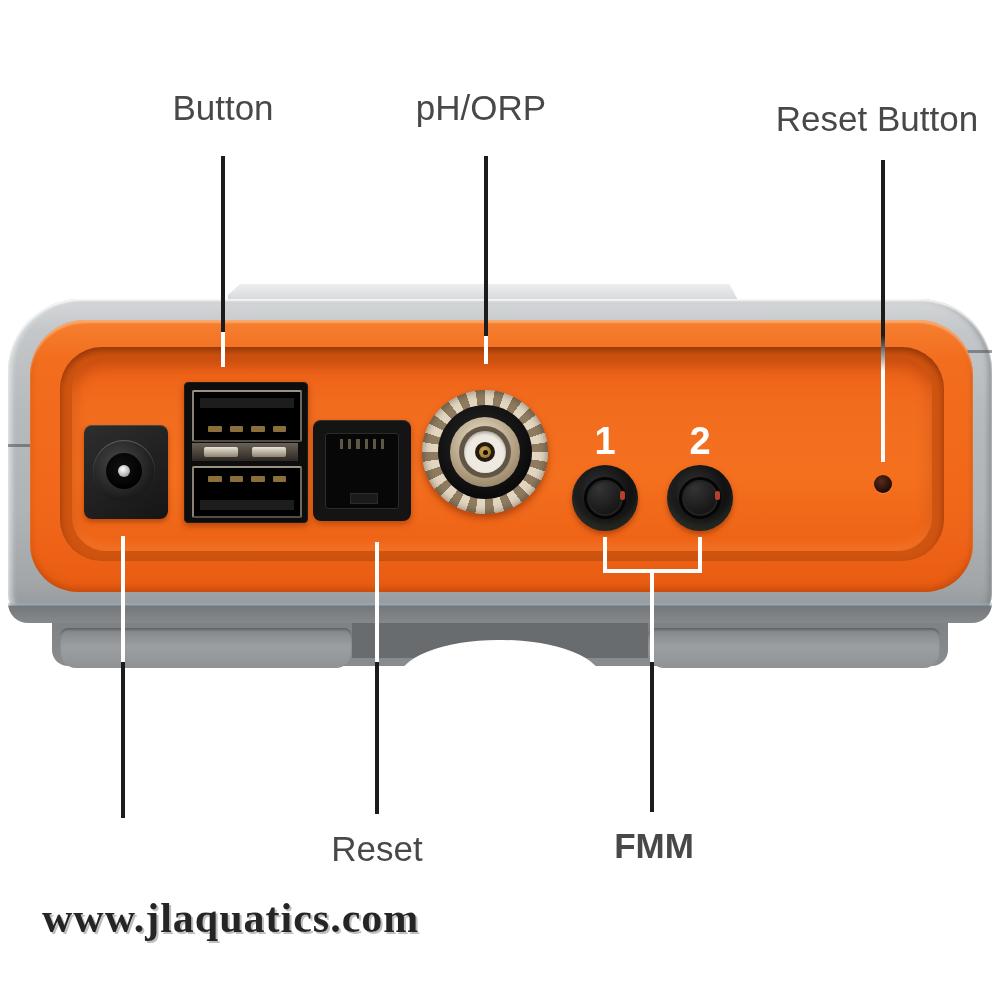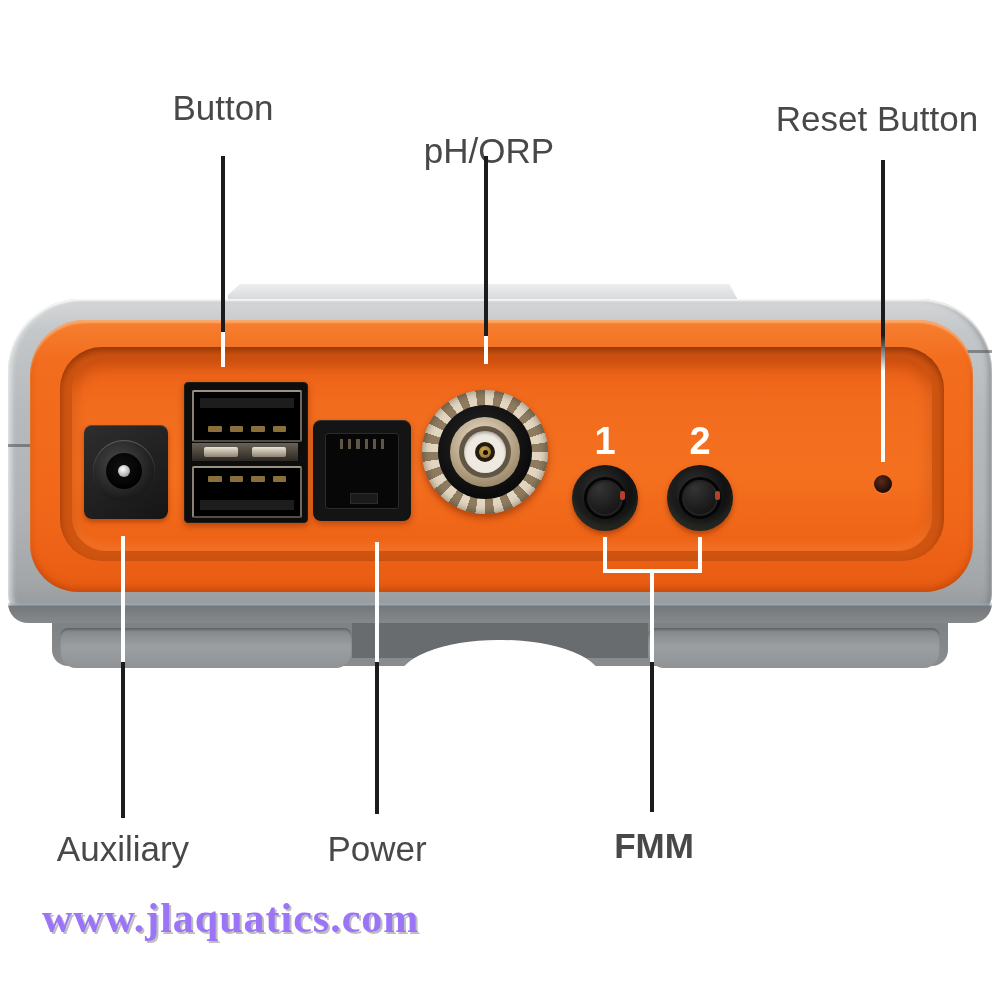--- a/index.html
+++ b/index.html
@@ -4,21 +4,21 @@
 <style>
   html,body{margin:0;padding:0;background:#ffffff;}
   body{width:1000px;height:1000px;position:relative;overflow:hidden;
        font-family:"Liberation Sans",sans-serif;}
   .abs{position:absolute;}
 
   
   .callout-label{position:absolute;color:#484848;font-size:35px;line-height:39px;
                  text-align:center;white-space:nowrap;}
   #label-aquabus{left:103px;top:88px;width:240px;}
-  #label-ph{left:369px;top:88px;width:240px;margin-top:43px;}
+  #label-ph{left:361px;top:88px;width:240px;}
   #label-reset{left:747px;top:99px;width:260px;}
   #label-aux{left:23px;top:829px;width:200px;}
   #label-temp{left:277px;top:829px;width:200px;}
   #label-fmm{left:554px;top:826px;width:200px;font-weight:bold;}
 
   
   .cline{position:absolute;width:4px;z-index:40;}
   .cline-black{background:#1c1c1c;}
   .cline-white{background:#ffffff;}
   #line-aquabus-a{left:221px;top:156px;height:176px;}
@@ -150,21 +150,21 @@
       color:#ffffff;font-size:38px;font-weight:bold;}
   #fmm-num-1{left:585px;} #fmm-num-2{left:680px;}
 
   #reset-hole{left:874px;top:475px;width:18px;height:18px;border-radius:50%;
       background:radial-gradient(circle at 40% 35%,#5a2a1a,#1e0a06 72%);
       box-shadow:0 1px 1px rgba(255,165,105,.5);}
 
   
   #watermark{left:42px;top:894px;width:700px;z-index:50;
       font-family:"Liberation Serif",serif;font-weight:bold;font-size:42px;
-      color:#8b5cf6;letter-spacing:1px;text-shadow:2px 2px 0 #b3b3b3;opacity:.85;}
+      color:#000000;letter-spacing:1px;text-shadow:2px 2px 0 #b3b3b3;opacity:.85;}
 </style>
 </head>
 <body>
 
 <div class="callout-label" id="label-aquabus">Button</div>
 <div class="callout-label" id="label-ph">pH/ORP</div>
 <div class="callout-label" id="label-reset">Reset Button</div>
 
 <div class="cline cline-black" id="line-aquabus-a"></div>
 <div class="cline cline-white" id="line-aquabus-b"></div>
@@ -263,18 +263,17 @@
   <div class="fmm-glint"></div>
 </div>
 <div class="fmm-jack" id="fmm-jack-2">
   <div class="fmm-ring"></div>
   <div class="fmm-glint"></div>
 </div>
 
 <div class="port" id="reset-hole"></div>
 
 <div class="callout-label" id="label-aux">
-  <div>Auxiliary</div>
-</div>
-<div class="callout-label" id="label-temp">Power</div>
+</div>
+<div class="callout-label" id="label-temp">Reset</div>
 <div class="callout-label" id="label-fmm">FMM</div>
 
 <div class="abs" id="watermark">www.jlaquatics.com</div>
 
 </body></html>

